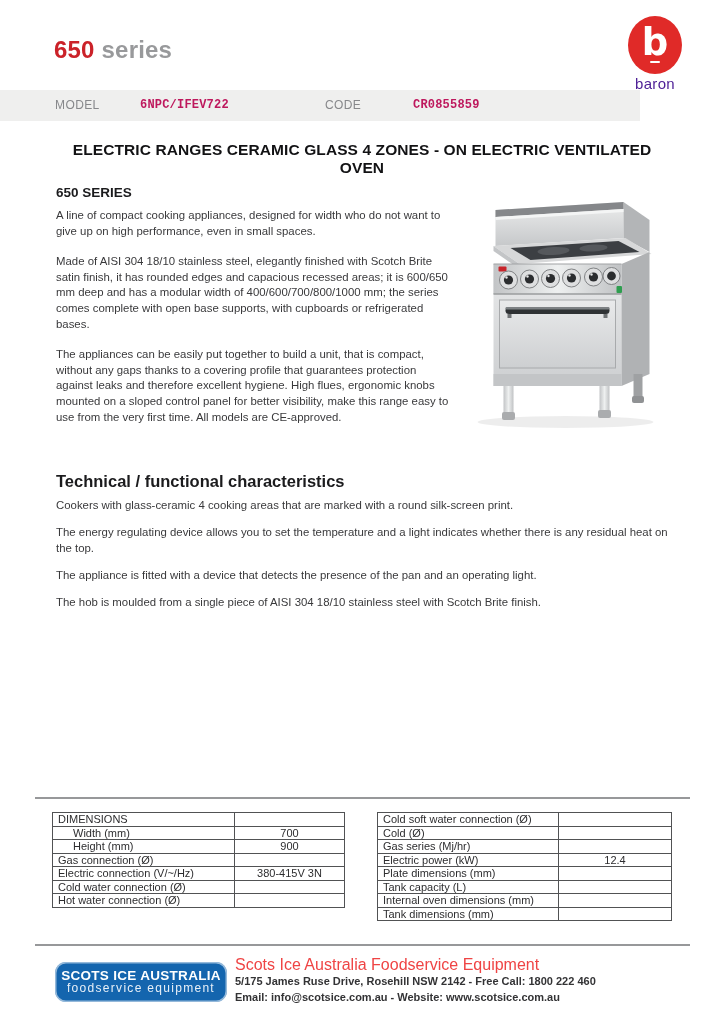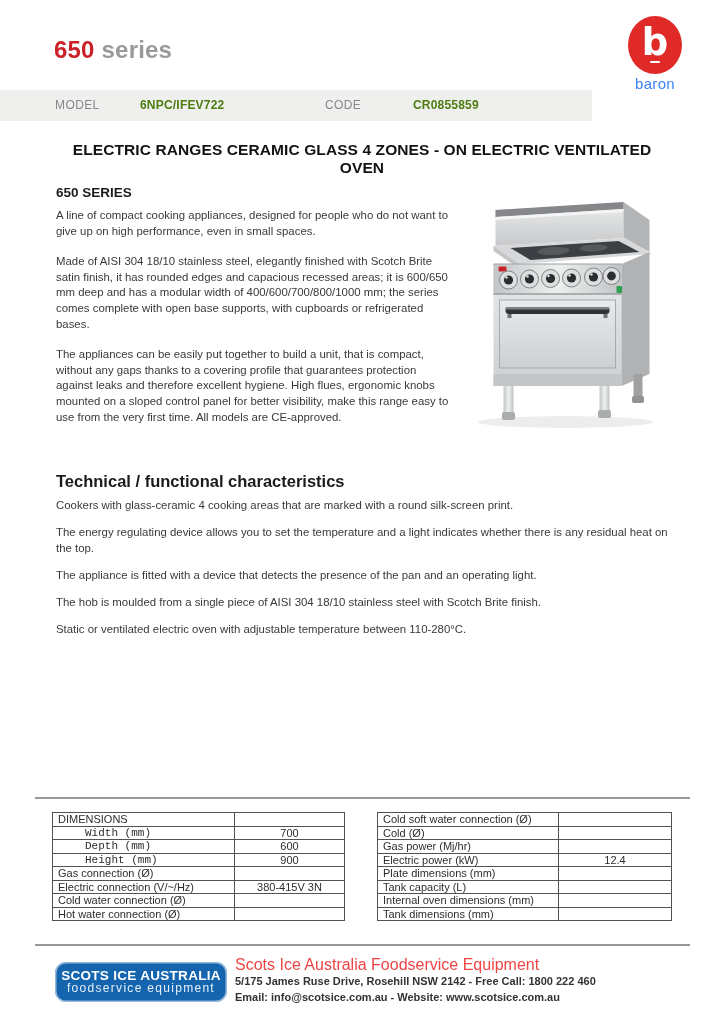--- a/index.html
+++ b/index.html
@@ -22,27 +22,27 @@
     position:relative; display:flex; align-items:center; justify-content:center;
   }
   .brand-mark .b {
     color:#fff; font-size:37px; font-weight:bold; line-height:1; margin-top:-6px;
     font-family:"DejaVu Sans", sans-serif;
   }
   .brand-mark .b-underline {
     position:absolute; left:50%; transform:translateX(-50%); bottom:11px;
     width:10px; height:2px; background:#fff; border-radius:1px;
   }
-  .brand-name { margin-top:1px; font-size:15px; color:#3b82f6; letter-spacing:.3px; }
-
-  
-  .model-bar { position:absolute; left:0; top:90px; width:592px; height:31px; background:#efefee; }
+  .brand-name { margin-top:1px; font-size:15px; color:#4c1d95; letter-spacing:.3px; }
+
+  
+  .model-bar { position:absolute; left:0; top:90px; width:640px; height:31px; background:#efefee; }
   .model-bar span { position:absolute; top:8px; font-size:12px; }
   .mb-label { color:#87888b; letter-spacing:.4px; }
-  .mb-value { color:#4d7c0f; font-weight:bold; letter-spacing:.2px; }
+  .mb-value { color:#be185d; font-weight:bold; letter-spacing:.2px;font-family:Liberation Mono, monospace; }
   .mb-model-label { left:55px; }
   .mb-model-value { left:140px; }
   .mb-code-label  { left:325px; }
   .mb-code-value  { left:413px; }
 
   
   .doc-title {
     position:absolute; left:52px; top:141px; width:620px;
     text-align:center; font-size:15.5px; line-height:17.5px;
     font-weight:bold; color:#121214; letter-spacing:.1px;
@@ -63,21 +63,21 @@
 
   
   .rule { position:absolute; left:35px; width:655px; height:2px; background:#97989a; }
   .rule1 { top:797px; }
   .rule2 { top:944px; }
 
   
   .spec-table { position:absolute; border-collapse:collapse; table-layout:fixed; font-size:11px; color:#2d2d2f; }
   .spec-table td { border:1px solid #515254; height:13.4px; padding:0 5px; line-height:12.5px; white-space:nowrap; overflow:hidden; }
   .spec-table td.val { text-align:center; }
-  .spec-table tr.indent td.lbl { padding-left:32px;font-family:Liberation Mono, monospace; }
+  .spec-table tr.indent td.lbl { padding-left:20px; }
   .table-left  { left:52px;  top:812px; width:292px; }
   .table-right { left:377px; top:812px; width:294px; }
   .table-left  col.c1 { width:182px; } .table-left  col.c2 { width:110px; }
   .table-right col.c1 { width:181px; } .table-right col.c2 { width:113px; }
 
   
   .scots-logo {
     position:absolute; left:55px; top:962px; width:172px; height:40px;
     background:#1465ae; border-radius:11px; text-align:center;
     box-shadow:inset 0 0 0 1.5px rgba(255,255,255,.55);
@@ -113,21 +113,21 @@
     <span class="mb-value mb-model-value">6NPC/IFEV722</span>
     <span class="mb-label mb-code-label">CODE</span>
     <span class="mb-value mb-code-value">CR0855859</span>
   </div>
 
   <h1 class="doc-title">ELECTRIC RANGES CERAMIC GLASS 4 ZONES - ON ELECTRIC VENTILATED OVEN</h1>
 
   <section class="intro">
     <div class="intro-text">
       <h2>650 SERIES</h2>
-      <p>A line of compact cooking appliances, designed for people who do not want to give up on high performance, even in small spaces.</p>
+      <p>A line of compact cooking appliances, designed for width who do not want to give up on high performance, even in small spaces.</p>
       <p>Made of AISI 304 18/10 stainless steel, elegantly finished with Scotch Brite satin finish, it has rounded edges and capacious recessed areas; it is 600/650 mm deep and has a modular width of 400/600/700/800/1000 mm; the series comes complete with open base supports, with cupboards or refrigerated bases.</p>
       <p>The appliances can be easily put together to build a unit, that is compact, without any gaps thanks to a covering profile that guarantees protection against leaks and therefore excellent hygiene. High flues, ergonomic knobs mounted on a sloped control panel for better visibility, make this range easy to use from the very first time. All models are CE-approved.</p>
     </div>
 
     <figure class="product">
       <svg viewBox="0 0 225 235" aria-hidden="true">
         <defs>
           <linearGradient id="steelV" x1="0" y1="0" x2="0" y2="1">
             <stop offset="0" stop-color="#eceded"></stop>
               <stop offset="1" stop-color="#c6c8ca"></stop>
@@ -217,44 +217,39 @@
       </svg>
     </figure>
   </section>
 
   <section class="tech">
     <h2>Technical / functional characteristics</h2>
     <p>Cookers with glass-ceramic 4 cooking areas that are marked with a round silk-screen print.</p>
     <p>The energy regulating device allows you to set the temperature and a light indicates whether there is any residual heat on the top.</p>
     <p>The appliance is fitted with a device that detects the presence of the pan and an operating light.</p>
     <p>The hob is moulded from a single piece of AISI 304 18/10 stainless steel with Scotch Brite finish.</p>
-    <p>Static or ventilated electric oven with adjustable temperature between 110-280°C.</p>
   </section>
 
   <div class="rule rule1"></div>
 
   <table class="spec-table table-left">
     <colgroup>
         <col class="c1">
         <col class="c2">
       </colgroup>
     <tbody>
       <tr>
           <td class="lbl">DIMENSIONS</td>
           <td class="val"></td>
         </tr>
       <tr class="indent">
           <td class="lbl">Width (mm)</td>
           <td class="val">700</td>
         </tr>
       <tr class="indent">
-          <td class="lbl">Depth (mm)</td>
-          <td class="val">600</td>
-        </tr>
-      <tr class="indent">
           <td class="lbl">Height (mm)</td>
           <td class="val">900</td>
         </tr>
       <tr>
           <td class="lbl">Gas connection (Ø)</td>
           <td class="val"></td>
         </tr>
       <tr>
           <td class="lbl">Electric connection (V/~/Hz)</td>
           <td class="val">380-415V 3N</td>
@@ -278,21 +273,21 @@
     <tbody>
       <tr>
           <td class="lbl">Cold soft water connection (Ø)</td>
           <td class="val"></td>
         </tr>
       <tr>
           <td class="lbl">Cold (Ø)</td>
           <td class="val"></td>
         </tr>
       <tr>
-          <td class="lbl">Gas power (Mj/hr)</td>
+          <td class="lbl">Gas series (Mj/hr)</td>
           <td class="val"></td>
         </tr>
       <tr>
           <td class="lbl">Electric power (kW)</td>
           <td class="val">12.4</td>
         </tr>
       <tr>
           <td class="lbl">Plate dimensions (mm)</td>
           <td class="val"></td>
         </tr>

